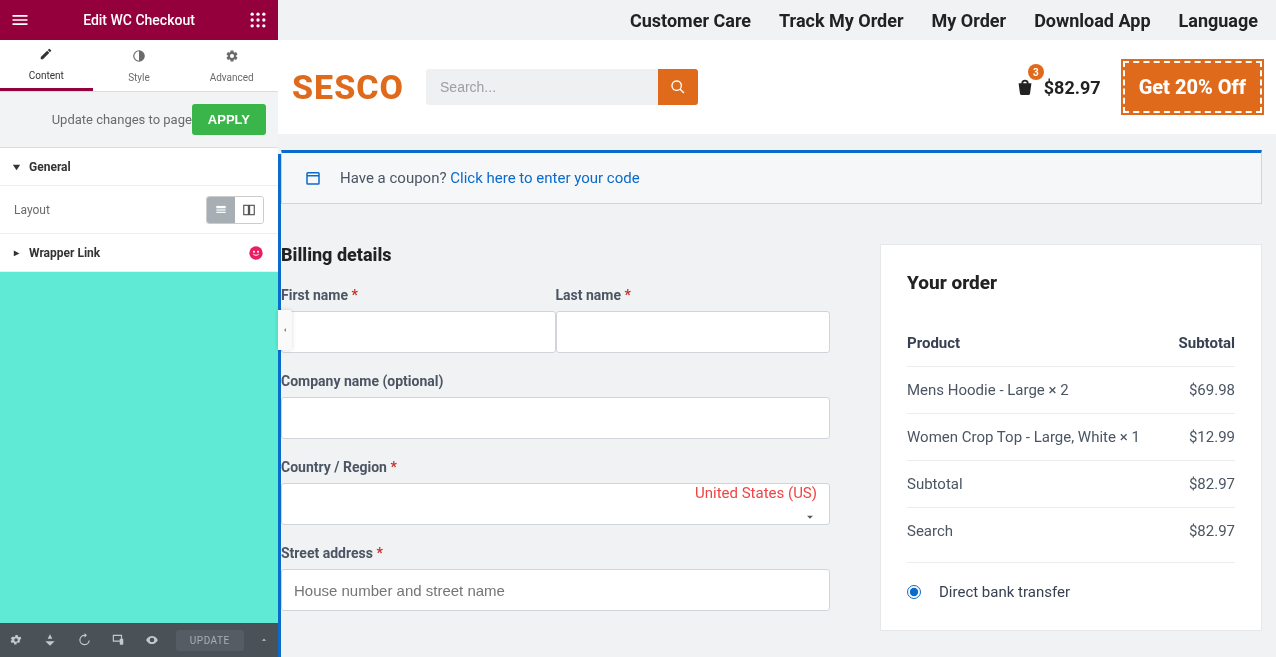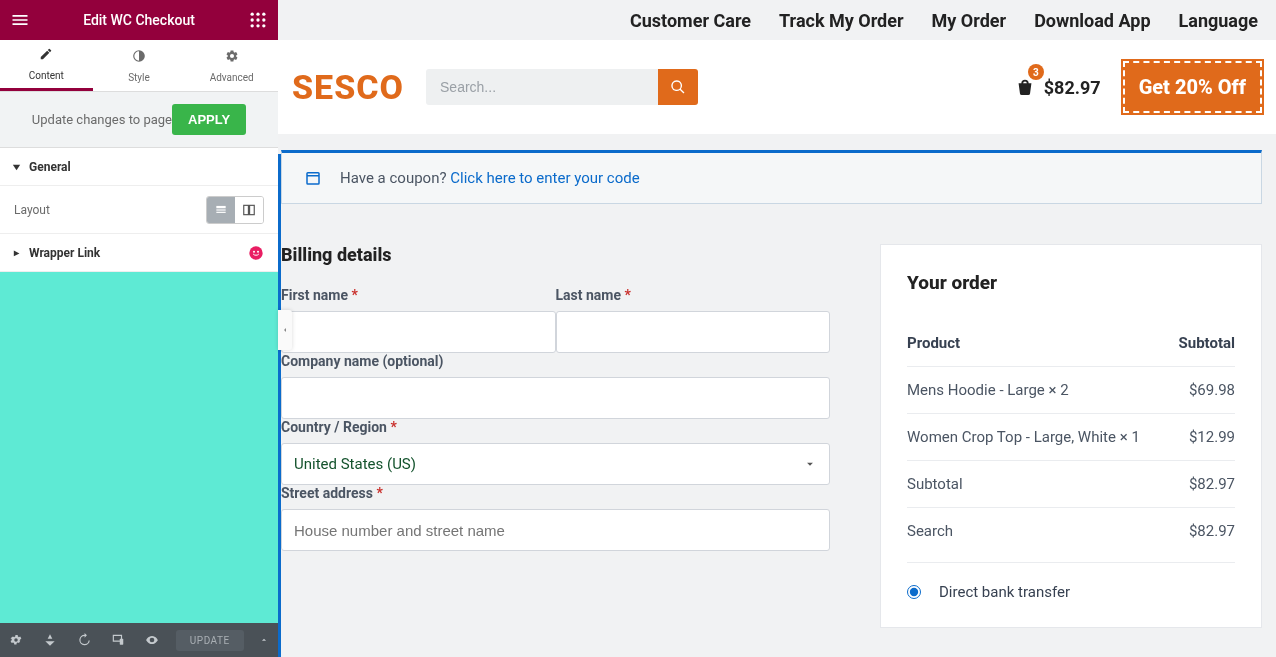--- a/index.html
+++ b/index.html
@@ -17,21 +17,21 @@
 .editor-header .ham, .editor-header .dots { width: 20px; height: 20px; display: flex; align-items: center; justify-content: center; cursor: pointer; }
 .editor-header .ham svg, .editor-header .dots svg { fill: #fff; }
 .tabs {
   height: 52px; background: #fff; display: flex; border-bottom: 1px solid #ddd;
 }
 .tabs .tab { flex: 1; display: flex; flex-direction: column; align-items: center; justify-content: center; font-size: 10px; color: #6b6b6b; cursor: pointer; gap: 9px; }
 .tabs .tab svg { fill: #6b6b6b; width: 14px; height: 14px; }
 .tabs .tab.active { color: #333; border-bottom: 3px solid #93003c; }
 .tabs .tab.active svg { fill: #333; }
 .apply-row {
-  height: 56px; background: #f1f3f4; display: flex; align-items: center; justify-content: center;
+  height: 56px; background: #f1f3f4; display: flex; align-items: center; justify-content: flex-end;
   padding: 0 12px; border-bottom: 1px solid #ddd;
 }
 .apply-row .txt { font-size: 13px; color: #6b6b6b; }
 .apply-row .apply-btn {
   background: #39b54a; color: #fff; border: none; padding: 8px 16px; font-size: 13px;
   font-weight: 700; border-radius: 3px; cursor: pointer;
 }
 .section-head {
   height: 38px; background: #fff; display: flex; align-items: center; padding: 0 14px;
   font-size: 12px; font-weight: 700; color: #333; border-bottom: 1px solid #eee; cursor: pointer;
@@ -113,28 +113,28 @@
   margin: 0 14px 0 3px; height: 54px; border: 1px solid #c9d7e3; border-top: 3px solid #0b6bcb;
   background: #f5f7f8; display: flex; align-items: center; padding: 0 22px; gap: 18px;
   font-size: 15px; color: #4b5563;
 }
 .coupon-bar svg { width: 18px; height: 18px; fill: none; stroke: #0b6bcb; stroke-width: 2; }
 .coupon-bar a { color: #0b6bcb; text-decoration: none; }
 
 .cols { display: flex; margin: 40px 0 0 3px; gap: 50px; padding-right: 14px; }
 .billing { flex: 1; min-width: 0; }
 .billing h2 { font-size: 18px; font-weight: 800; color: #222; margin-bottom: 22px; }
-.field-row { display: flex; }
+.field-row { display: flex; margin-bottom: 20px; }
 .field { flex: 1; display: flex; flex-direction: column; }
 .field label { font-size: 14px; font-weight: 700; color: #4b5563; margin-bottom: 8px; }
 .field label .req { color: #c9302c; }
 .field input, .field .select {
   height: 42px; border: 1px solid #d1d5db; border-radius: 3px; padding: 0 12px; font-size: 15px; background: #fff;
 }
-.field .select { display: flex; align-items: center; justify-content: space-between; color: #14532d; cursor: pointer; }
+.field .select { display: flex; align-items: flex-end; justify-content: space-between; color: #ef4444; cursor: pointer; flex-direction: column; }
 .field .select svg { width: 14px; height: 14px; fill: #555; }
 
 .order-box {
   width: 382px; border: 1px solid #e5e7eb; padding: 26px; background: #fff;
 }
 .order-box h2 { font-size: 19px; font-weight: 800; color: #222; margin-bottom: 26px; }
 .order-table .orow { display: flex; justify-content: space-between; padding: 14px 0; font-size: 15px; color: #4b5563; }
 .order-table .orow.head { font-weight: 700; color: #374151; }
 .order-table .orow + .orow { border-top: 1px solid #eaecef; }
 .pay-opt { display: flex; align-items: center; gap: 18px; padding: 20px 0 0; font-size: 15px; color: #374151; border-top: 1px solid #eaecef; margin-top: 8px; }

